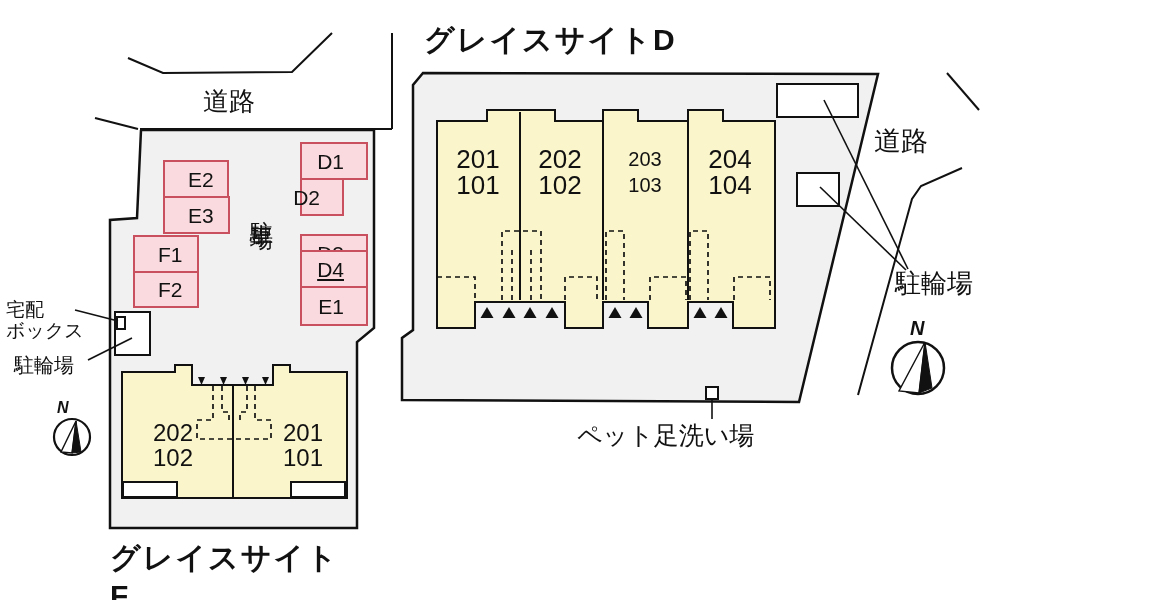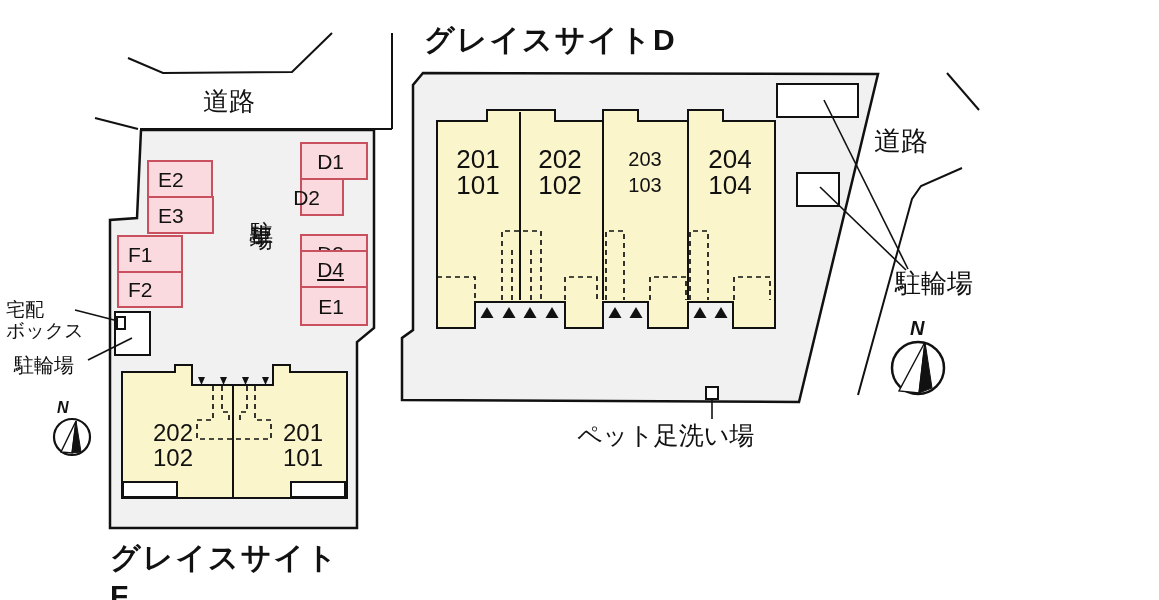--- a/index.html
+++ b/index.html
@@ -16,21 +16,21 @@
   .roadline{fill:none;stroke:#111;stroke-width:2;}
   .thinline{fill:none;stroke:#111;stroke-width:1.6;}
   .divider{fill:none;stroke:#111;stroke-width:2;}
   .dash{fill:none;stroke:#111;stroke-width:1.7;stroke-dasharray:5 4;}
   .marker{fill:#111;stroke:none;}
   .stall{
     position:absolute;background:#fadade;border:2px solid #c9505e;
     font-size:21px;line-height:1;box-sizing:border-box;
     display:flex;align-items:center;color:#111;
   }
-  .stall.left-align{justify-content:flex-start;padding-left:9px;}
+  .stall.left-align{justify-content:flex-start;padding-left:23px;margin-left:16px;}
   .stall.right-align{justify-content:flex-end;padding-right:22px;}
   .unit-lbl{position:absolute;text-align:center;color:#111;}
   .title{position:absolute;font-weight:600;color:#111;letter-spacing:2px;}
   .vtext{writing-mode:vertical-rl;text-orientation:upright;letter-spacing:4px;}
   .north{font-weight:bold;font-style:italic;}
 </style>
 </head>
 <body>
 
 <div class="canvas">

